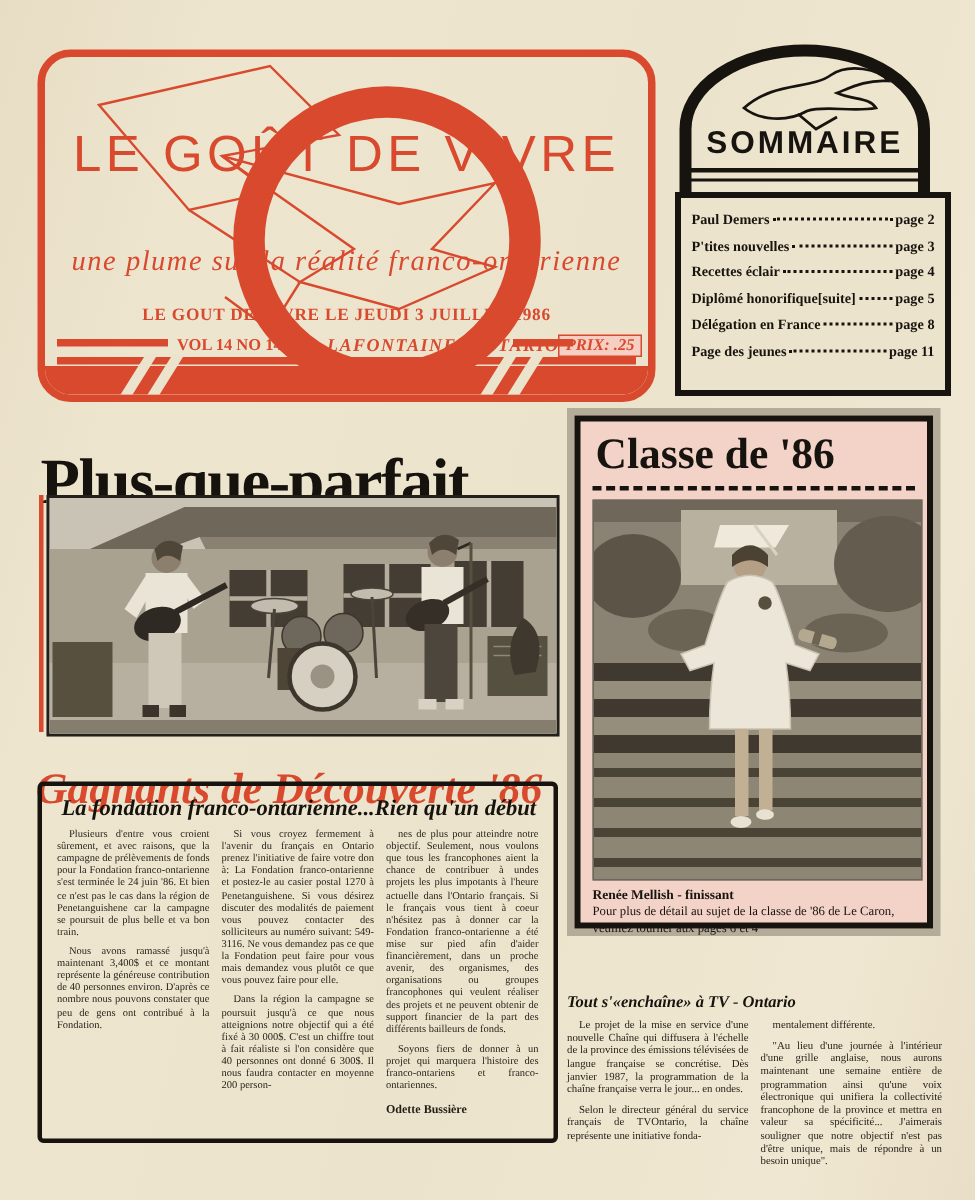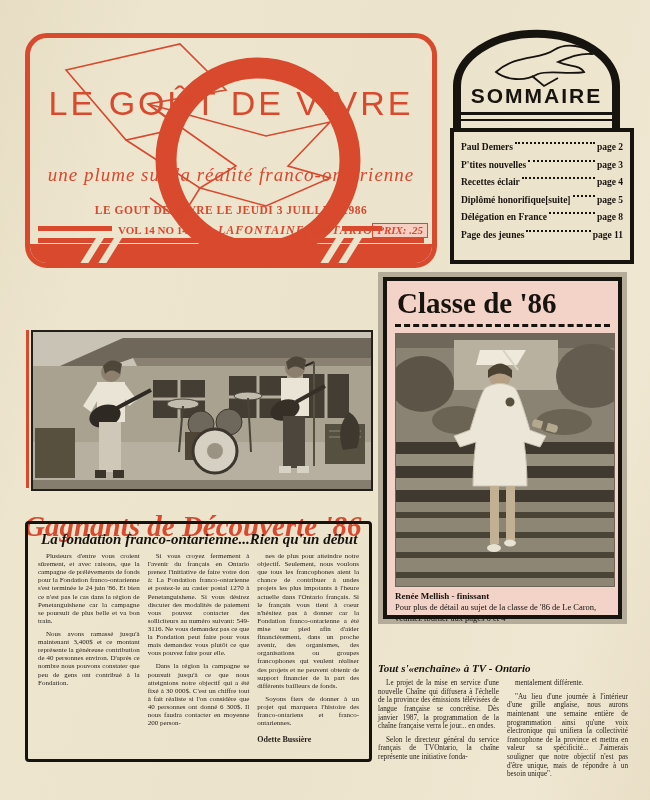--- a/index.html
+++ b/index.html
@@ -44,21 +44,21 @@
   .som-title{
     position:absolute;left:0;top:56px;width:100%;text-align:center;
     font-family:"Liberation Sans",sans-serif;font-weight:bold;font-size:21px;
     letter-spacing:2px;color:#17130e;
   }
   .som-rule{position:absolute;left:8px;top:84px;width:160px;height:4px;border-top:3px solid #17130e;border-bottom:2px solid #17130e;}
   .som-list{
     position:absolute;left:2px;top:100px;width:162px;height:110px;
     border:4px solid #17130e;background:#ece3cc;padding:10px 7px 8px;
   }
-  .som-item{display:flex;align-items:flex-start;margin-bottom:7.5px;font-size:9.5px;font-weight:bold;color:#17130e;white-space:nowrap;}
+  .som-item{display:flex;align-items:center;margin-bottom:7.5px;font-size:9.5px;font-weight:bold;color:#17130e;white-space:nowrap;}
   .som-dots{flex:1;border-bottom:2px dotted #17130e;margin:0 2px 2px;min-width:6px;}
   
   .headline{
     position:absolute;left:27px;top:268px;width:348px;
     font-weight:bold;font-size:43px;letter-spacing:-1px;color:#16130e;
   }
   .photo-redline{position:absolute;left:26px;top:330px;width:3px;height:158px;background:#d8492e;}
   .band-photo{position:absolute;left:31px;top:330px;width:338px;height:157px;border:2px solid #23201a;background:#c9c3b6;}
   .band-photo svg{display:block;width:100%;height:100%;}
   .subhead{
@@ -170,20 +170,21 @@
         <span>page 8</span>
       </div>
       <div class="som-item">
         <span>Page des jeunes</span>
         <span class="som-dots"></span>
         <span>page 11</span>
       </div>
     </div>
   </aside>
 
+  <h1 class="headline">Plus-que-parfait</h1>
 
   <div class="photo-redline"></div>
   <figure class="band-photo" style="margin:0">
     <svg viewBox="0 0 338 157" aria-hidden="true">
       <rect width="338" height="157" fill="#c9c3b6"></rect>
       <polygon points="0,46 90,6 338,6 338,26 100,26 6,60" fill="#6f675a"></polygon>
       <polygon points="100,26 338,26 338,34 104,34" fill="#8a8173"></polygon>
       <rect x="0" y="34" width="338" height="78" fill="#aaa291"></rect>
       <g fill="#433d33">
         <rect x="120" y="48" width="52" height="38"></rect>

